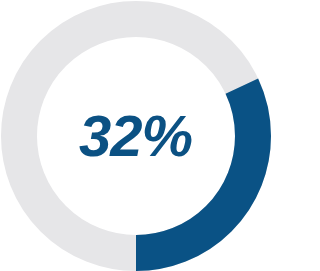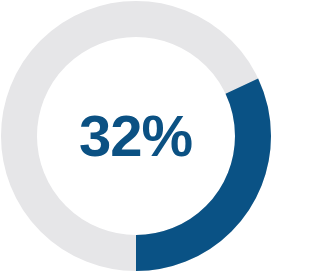--- a/index.html
+++ b/index.html
@@ -12,20 +12,21 @@
     width: 271px;
     height: 271px;
     font-family: "Liberation Sans", sans-serif;
     overflow: hidden;
   }
   #chart-root {
     position: relative;
     width: 271px;
     height: 271px;
     background: #ffffff;
+    font-style: italic;
   }
   #donut-svg {
     position: absolute;
     left: 0;
     top: 0;
     width: 271px;
     height: 271px;
     display: block;
   }
   #center-label-wrap {

